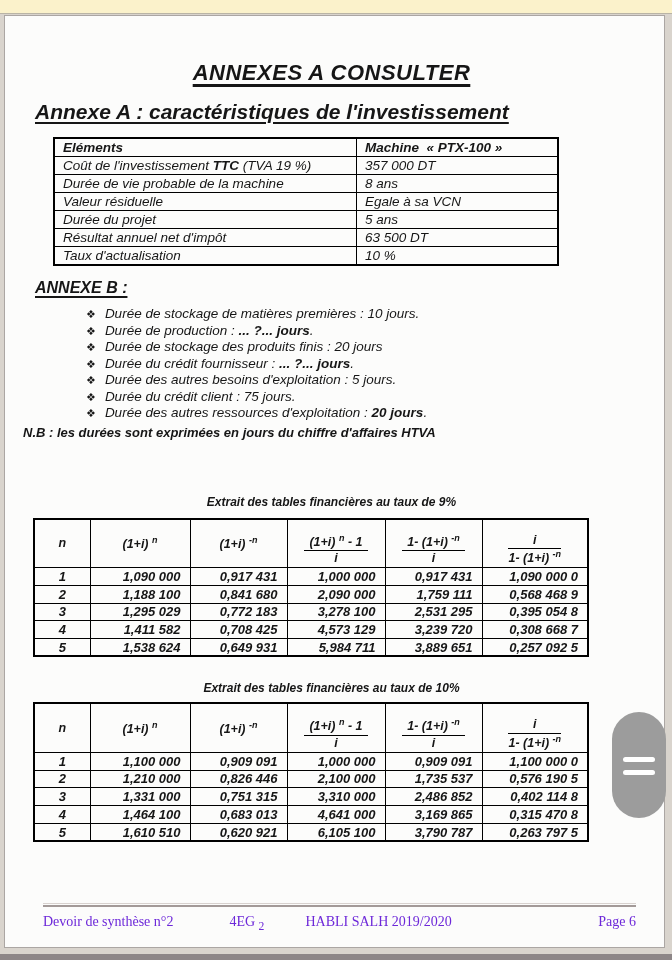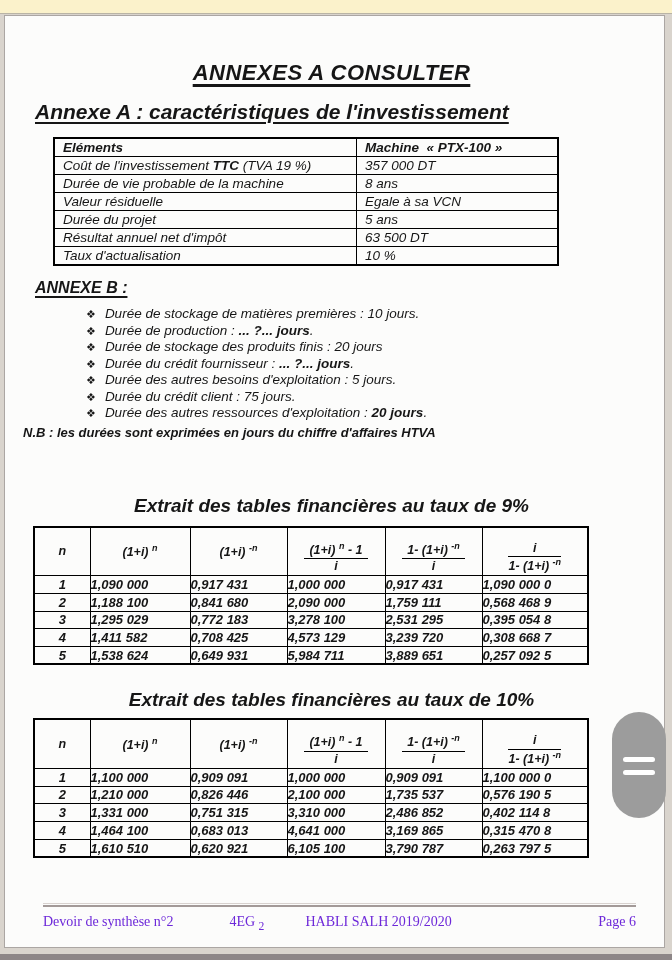--- a/index.html
+++ b/index.html
@@ -40,30 +40,30 @@
     margin: 13px 0 0; font-size: 16px; font-weight: bold; font-style: italic;
     text-decoration: underline; text-decoration-thickness: 2px; text-underline-offset: 3px;
   }
   ul.bullets { list-style: none; margin: 9px 0 0; padding: 0 0 0 51px; font-style: italic; font-size: 13.5px; }
   .bullets li { display: flex; gap: 9px; line-height: 16.5px; align-items: baseline; }
   .bullet-glyph { font-style: normal; font-size: 11px; flex: none; }
   .nb-note { margin: 3px 0 0 -12px; font-size: 13px; font-weight: bold; font-style: italic; }
 
   .fin-section-1 { margin-top: 55px; }
   .fin-section-2 { margin-top: 0; }
-  .fin-title { margin: 0 0 9px; text-align: center; font-size: 19px; font-weight: bold; font-style: italic; }
+  .fin-title { margin: 0 0 9px; text-align: center; font-size: 12px; font-weight: bold; font-style: italic; }
   .fin-title-2 { margin-top: 24px; margin-bottom: 7px; }
 
   table.fin {
     border-collapse: collapse; table-layout: fixed; width: 554px; margin-left: -2px;
     border: 2px solid #000; font-style: italic; font-weight: bold; font-size: 13px;
   }
   .fin th, .fin td { border: 1px solid #000; overflow: hidden; }
   .fin thead th { height: 34px; text-align: center; vertical-align: middle; padding: 2px 2px; font-size: 12.5px; }
-  .fin tbody td { height: 17.8px; text-align: left; padding: 0 9px 0 0; }
+  .fin tbody td { height: 17.8px; text-align: right; padding: 0 9px 0 0; }
   .fin tbody td.cn { text-align: center; padding: 0; }
   .col-n { width: 56px; } .col-1 { width: 100px; } .col-2 { width: 97px; }
   .col-3 { width: 98px; } .col-4 { width: 97px; } .col-5 { width: 106px; }
   .frac { display: inline-block; text-align: center; line-height: 1.05; vertical-align: middle; }
   .frac .num { display: block; border-bottom: 1.5px solid #000; padding: 0 5px 1px; margin-top: 12px; }
   .frac .den { display: block; padding-top: 1px; }
   sup { font-size: 9px; }
 
   .footer { position: absolute; left: 38px; right: 28px; top: 887px; }
   .footer-rule { height: 4px; border-top: 1.5px solid #d8d2cf; border-bottom: 2.5px solid #a39a98; }

